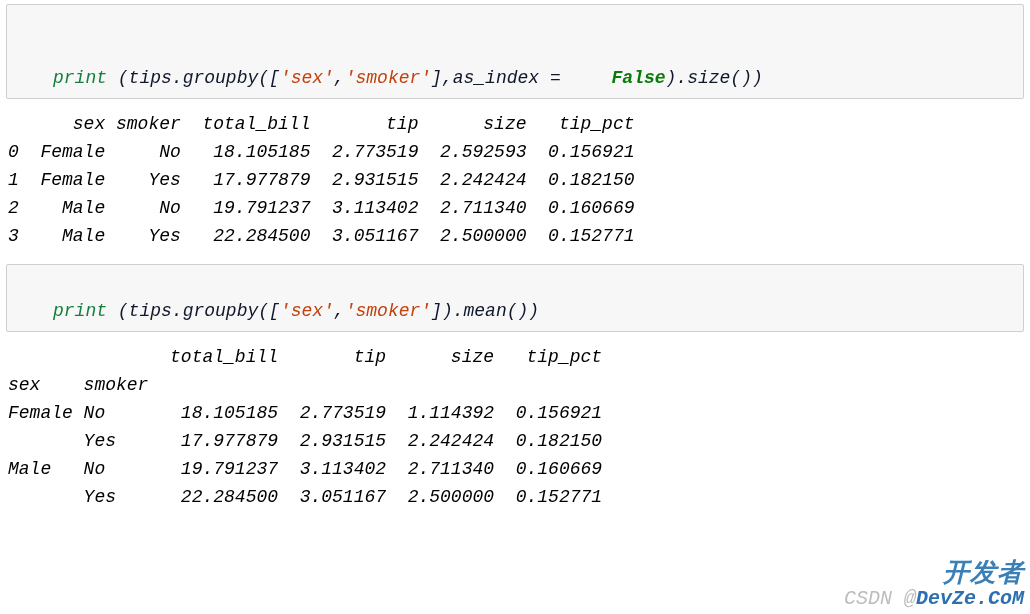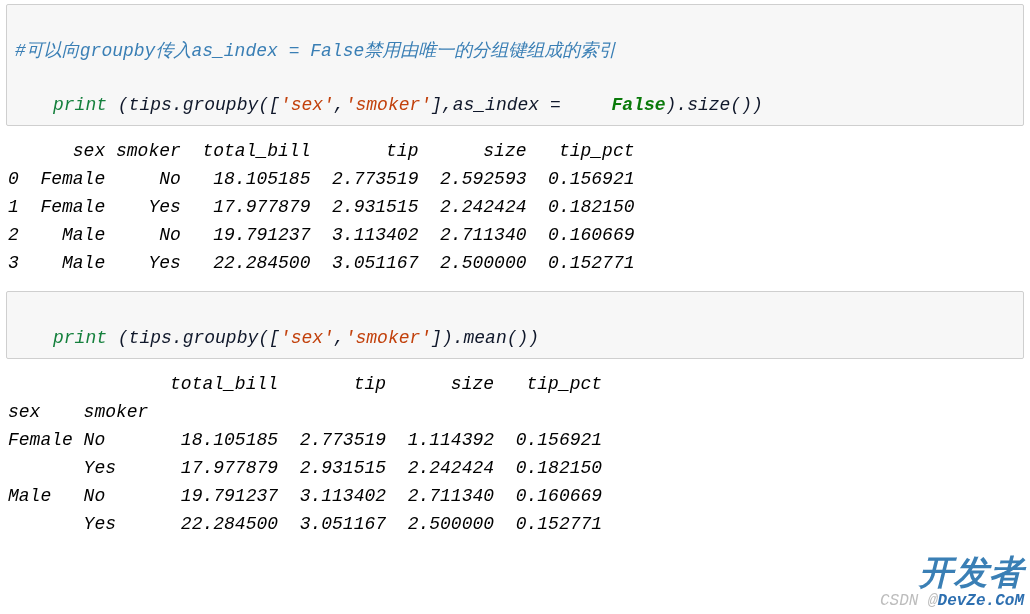--- a/index.html
+++ b/index.html
@@ -33,40 +33,39 @@
   .c-text    { color: #0f172a; }
   .watermark-group {
     position: fixed;
     right: 6px;
     bottom: 4px;
     text-align: right;
     font-style: italic;
     pointer-events: none;
   }
   .wm-top {
-    font-size: 34px;
+    font-size: 26px;
     font-weight: bold;
     color: #3a7fb5;
     text-shadow: 1px 1px 0 #fff;
     letter-spacing: 1px;
     line-height: 1;
   }
   .wm-bottom {
-    font-size: 16px;
+    font-size: 20px;
     color: #bdbdbd;
     text-align: center;
   }
   .wm-brand { color: #2d6fb0; font-weight: bold; }
   .wm-brand2 { color: #2d6fb0; font-weight: bold; }
 </style>
 </head>
 <body>
 
 <div class="code-cell">
-<span class="c-comment">#可以向groupby传入as_index = False禁用由唯一的分组键组成的索引</span>
 <br><span class="c-func">print</span><span class="c-text"> (tips.groupby([</span><span class="c-str">'sex'</span><span class="c-text">,</span><span class="c-str">'smoker'</span><span class="c-text">],as_index = </span><span class="c-kw">False</span><span class="c-text">).size())</span>
 </div>
 
 <div class="output"><span>      sex smoker  total_bill       tip      size   tip_pct</span>
 <span>0  Female     No   18.105185  2.773519  2.592593  0.156921</span>
 <span>1  Female    Yes   17.977879  2.931515  2.242424  0.182150</span>
 <span>2    Male     No   19.791237  3.113402  2.711340  0.160669</span>
 <span>3    Male    Yes   22.284500  3.051167  2.500000  0.152771</span></div>
 
 <div class="code-cell">

